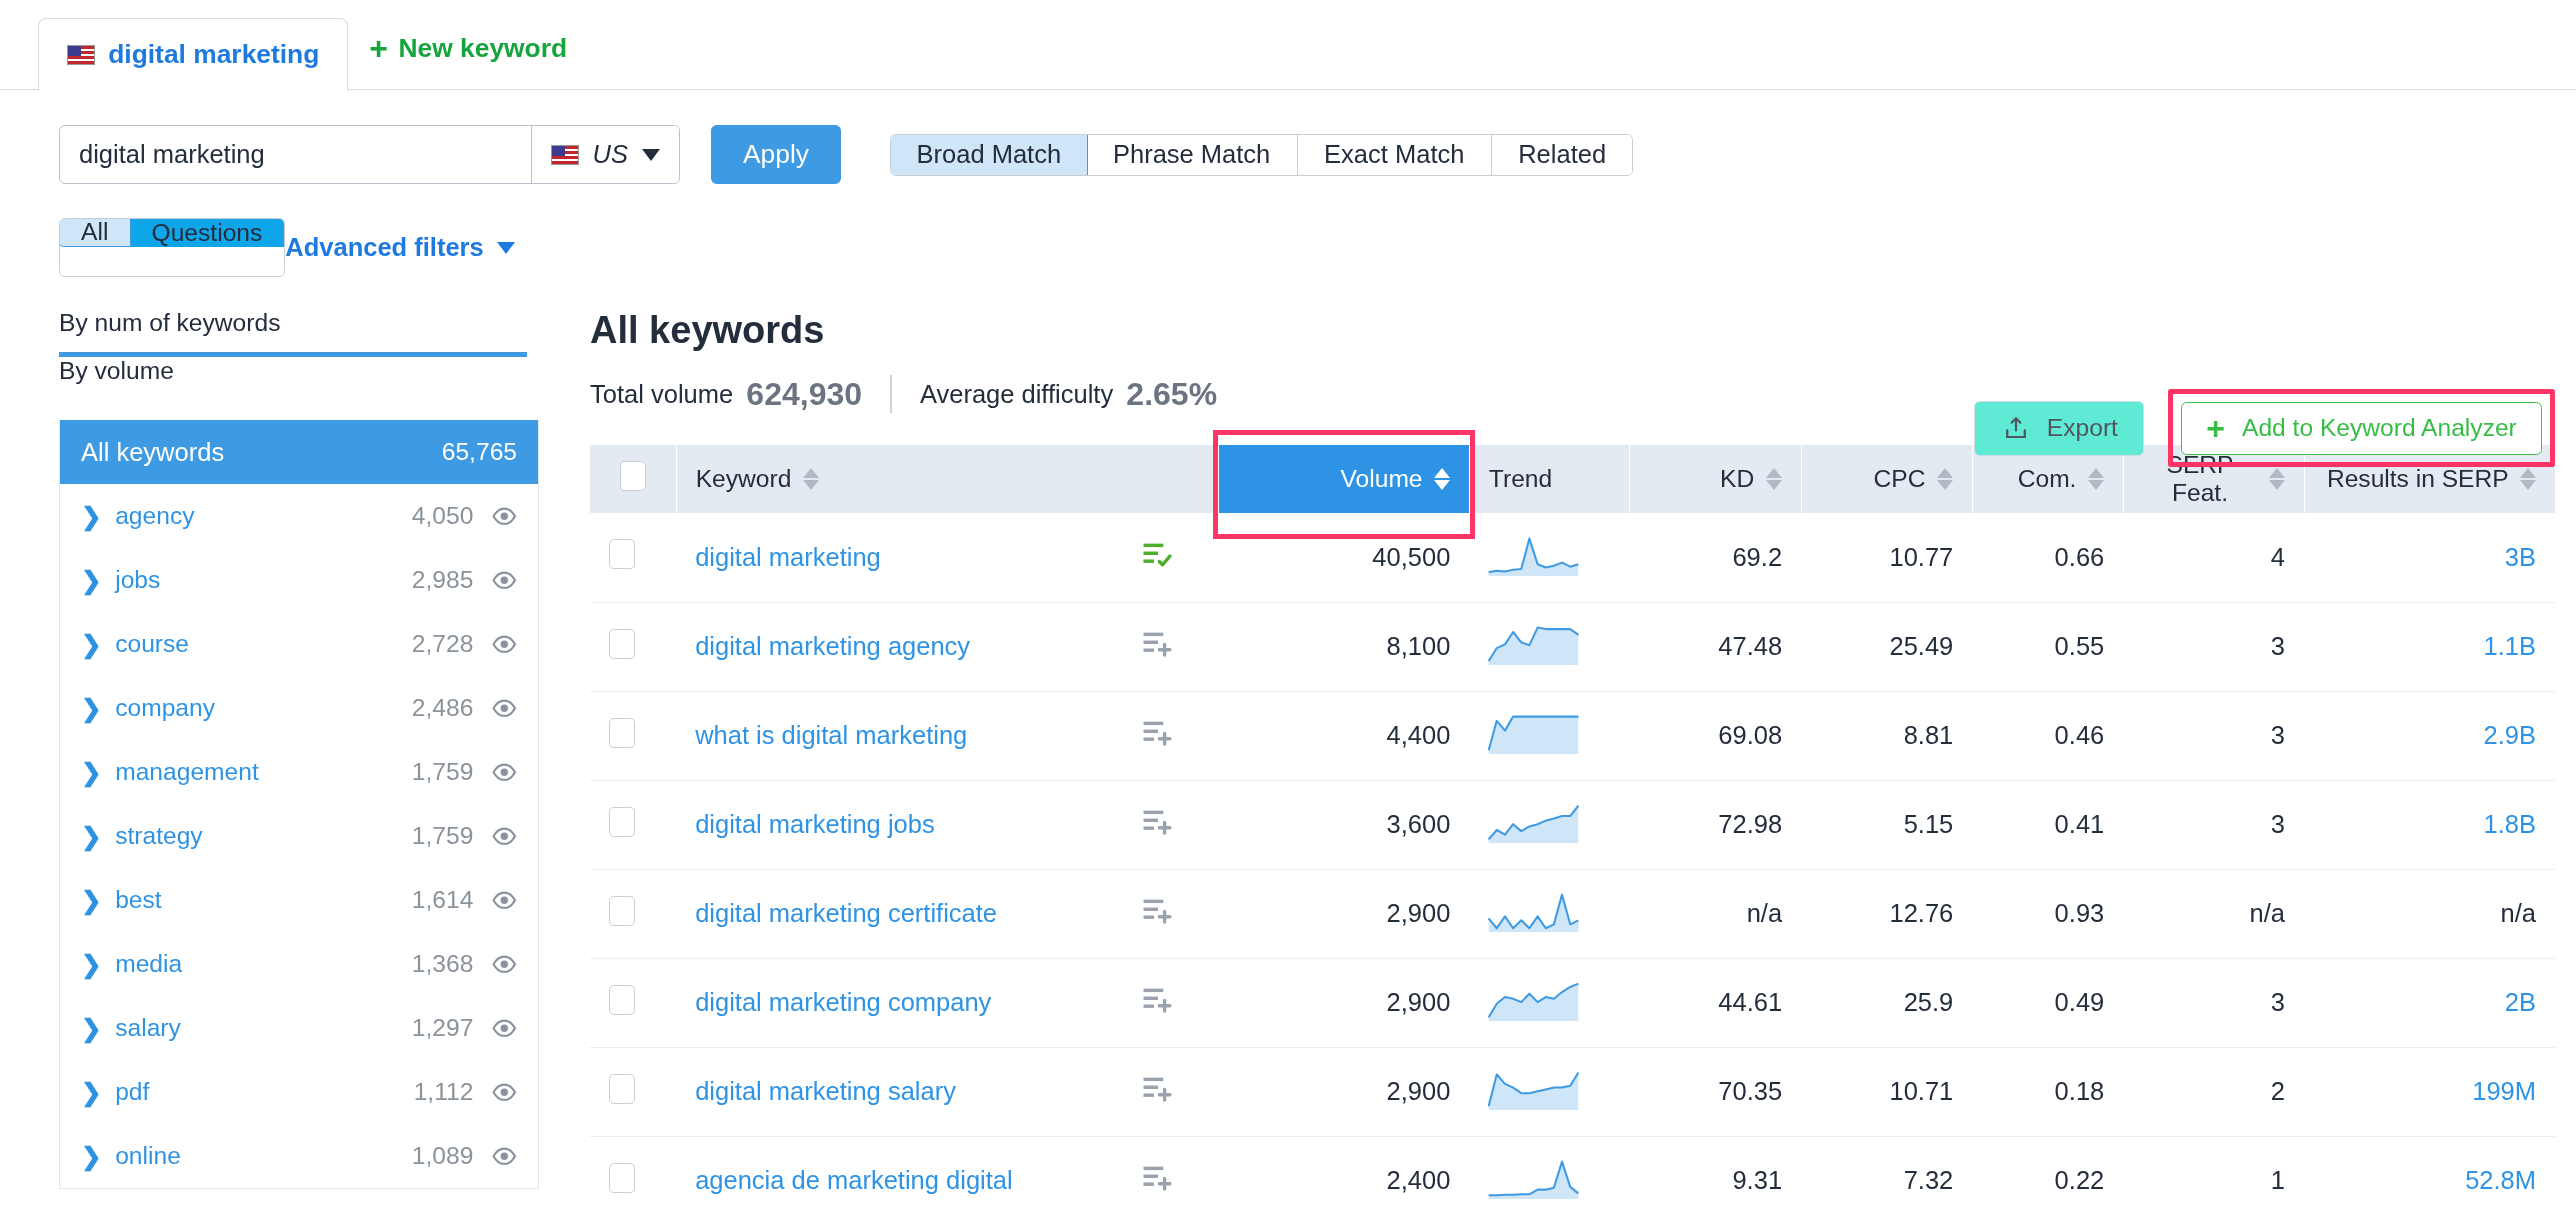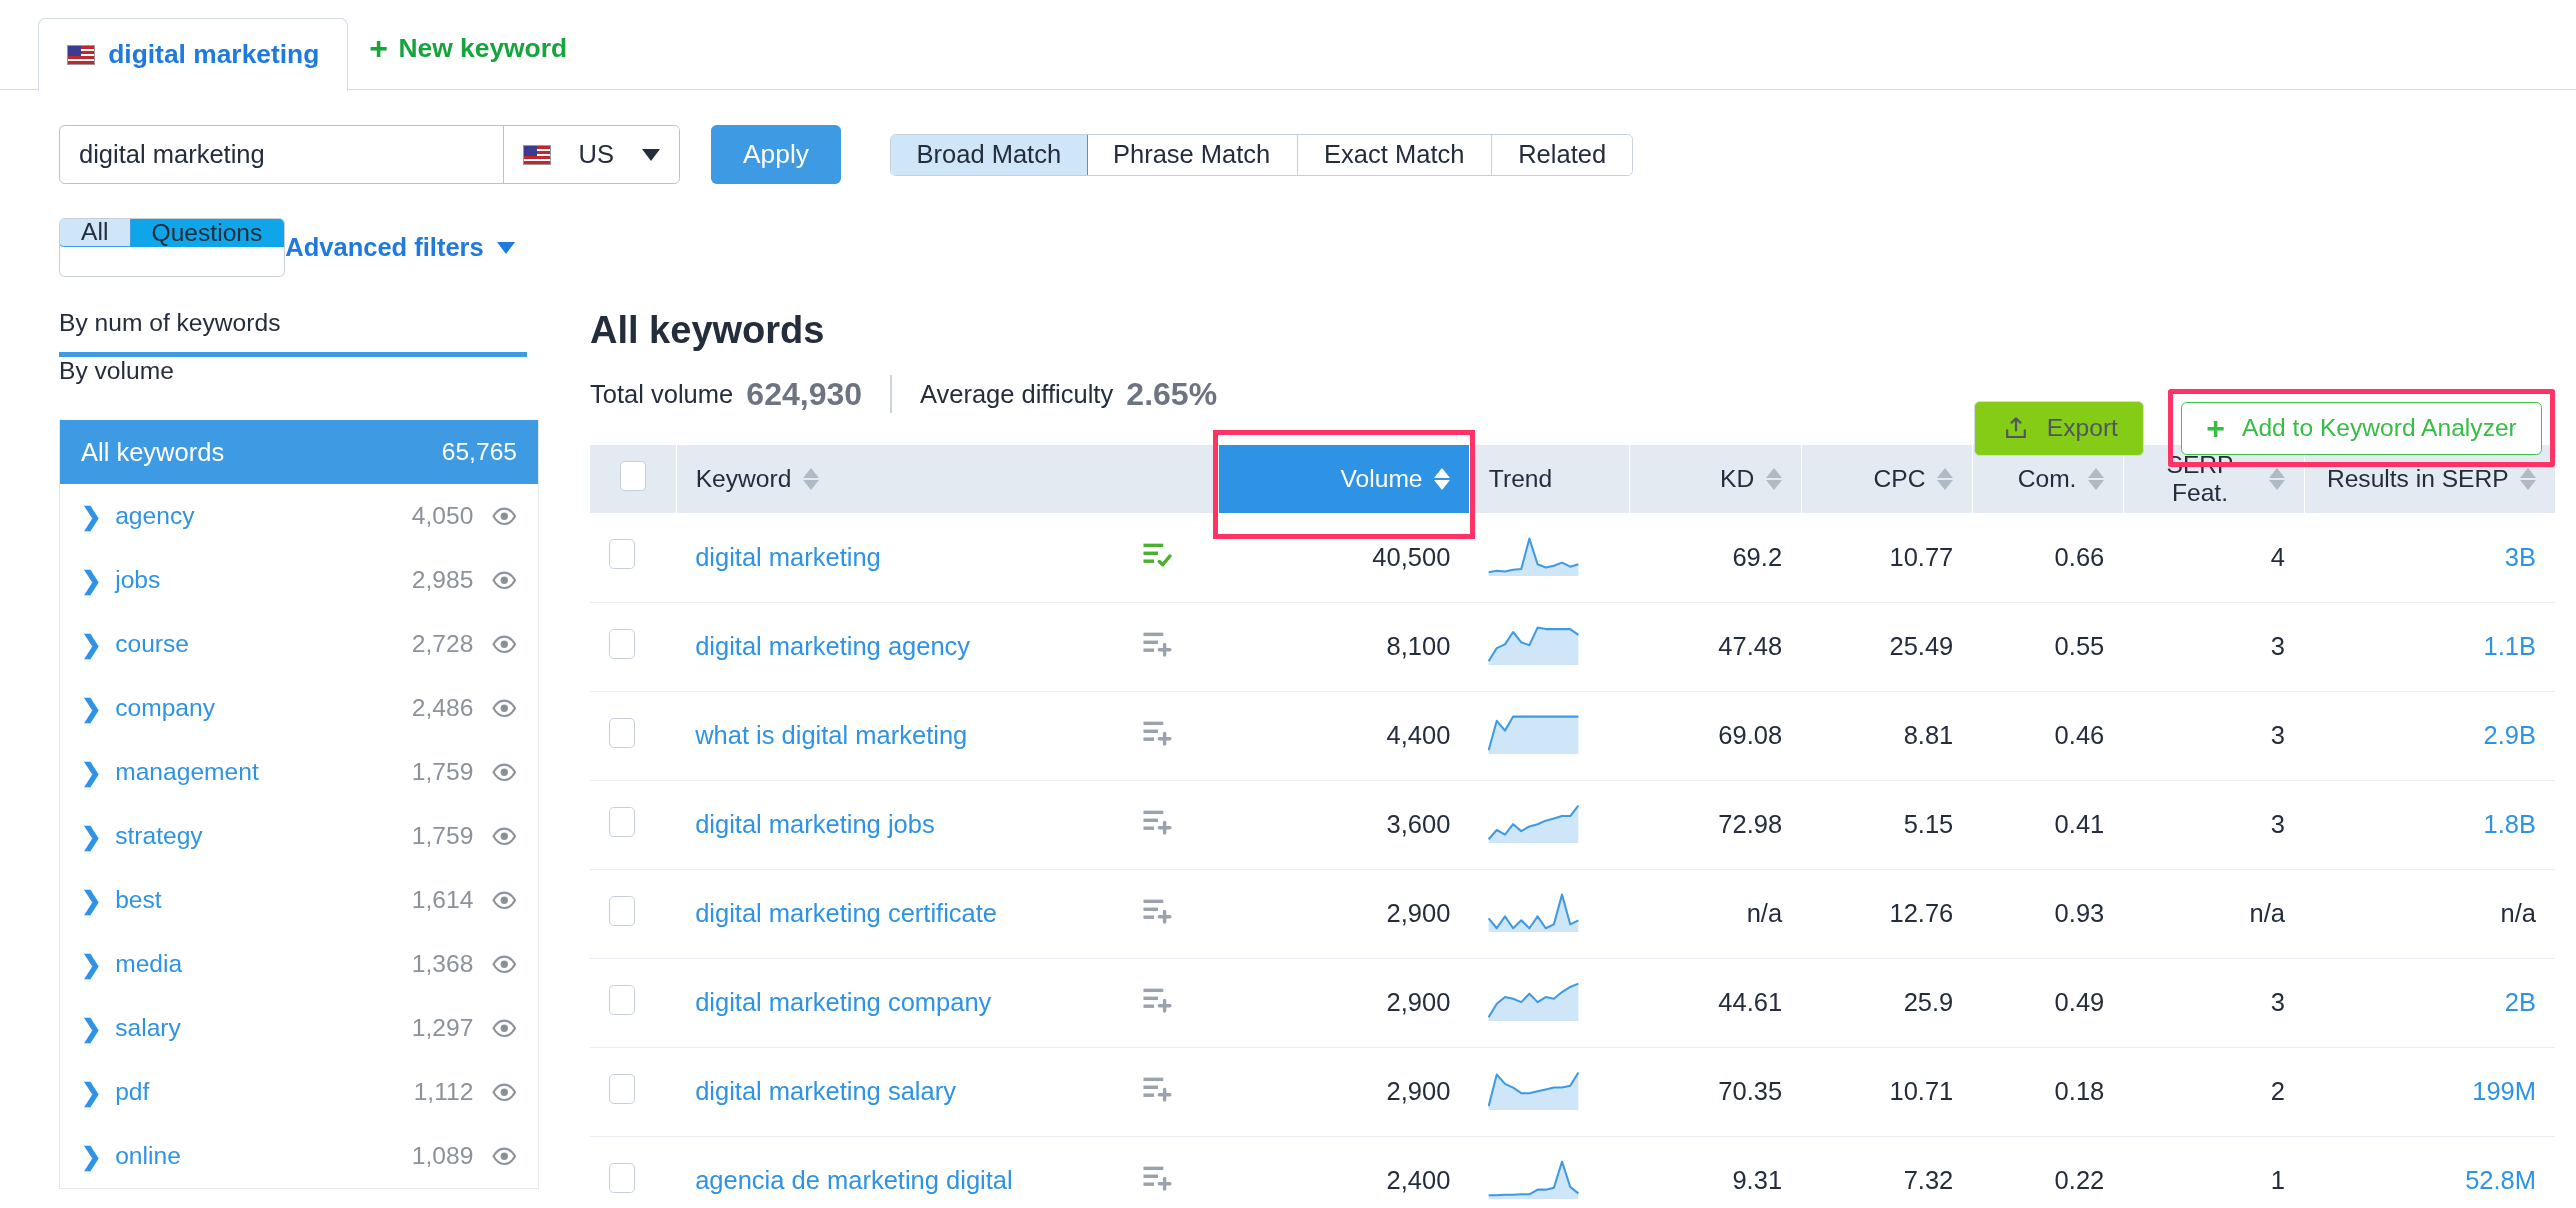--- a/index.html
+++ b/index.html
@@ -85,26 +85,27 @@
   .searchbox input {
     flex: 1;
     border: none; outline: none;
     padding: 0 19px;
     font-size: 25.5px;
     font-family: "Liberation Sans", sans-serif;
     color: #242d3c;
     background: transparent;
   }
   .country-sel {
-    display: flex; align-items: center; gap: 28px;
+    display: flex; align-items: center; gap: 14px;
     border-left: 1.9px solid #b8c2cc;
     padding: 0 19px;
     font-size: 25.5px;
     cursor: pointer;
     background: #fff;
+    font-style: italic;
   }
   .chev {
     width: 0; height: 0;
     border-left: 9.4px solid transparent;
     border-right: 9.4px solid transparent;
     border-top: 12.3px solid #242d3c;
     display: inline-block;
   }
   .apply-btn {
     margin-left: 31px;
@@ -242,21 +243,21 @@
 
   .actions {
     position: absolute;
     right: 21px;
     top: 389px;
     display: flex; align-items: center;
   }
   .export-btn {
     display: flex; align-items: center; gap: 15px;
     height: 55px; padding: 0 24.6px;
-    background: #84cc16;
+    background: #5eead4;
     border: 1.9px solid #d3dce6;
     border-radius: 5.7px;
     font-size: 24.6px; color: #51565e;
     cursor: pointer;
   }
   .kwa-wrap {
     margin-left: 24.6px;
     border: 5.7px solid #ff3366;
     padding: 7.6px;
     border-radius: 2.8px;

